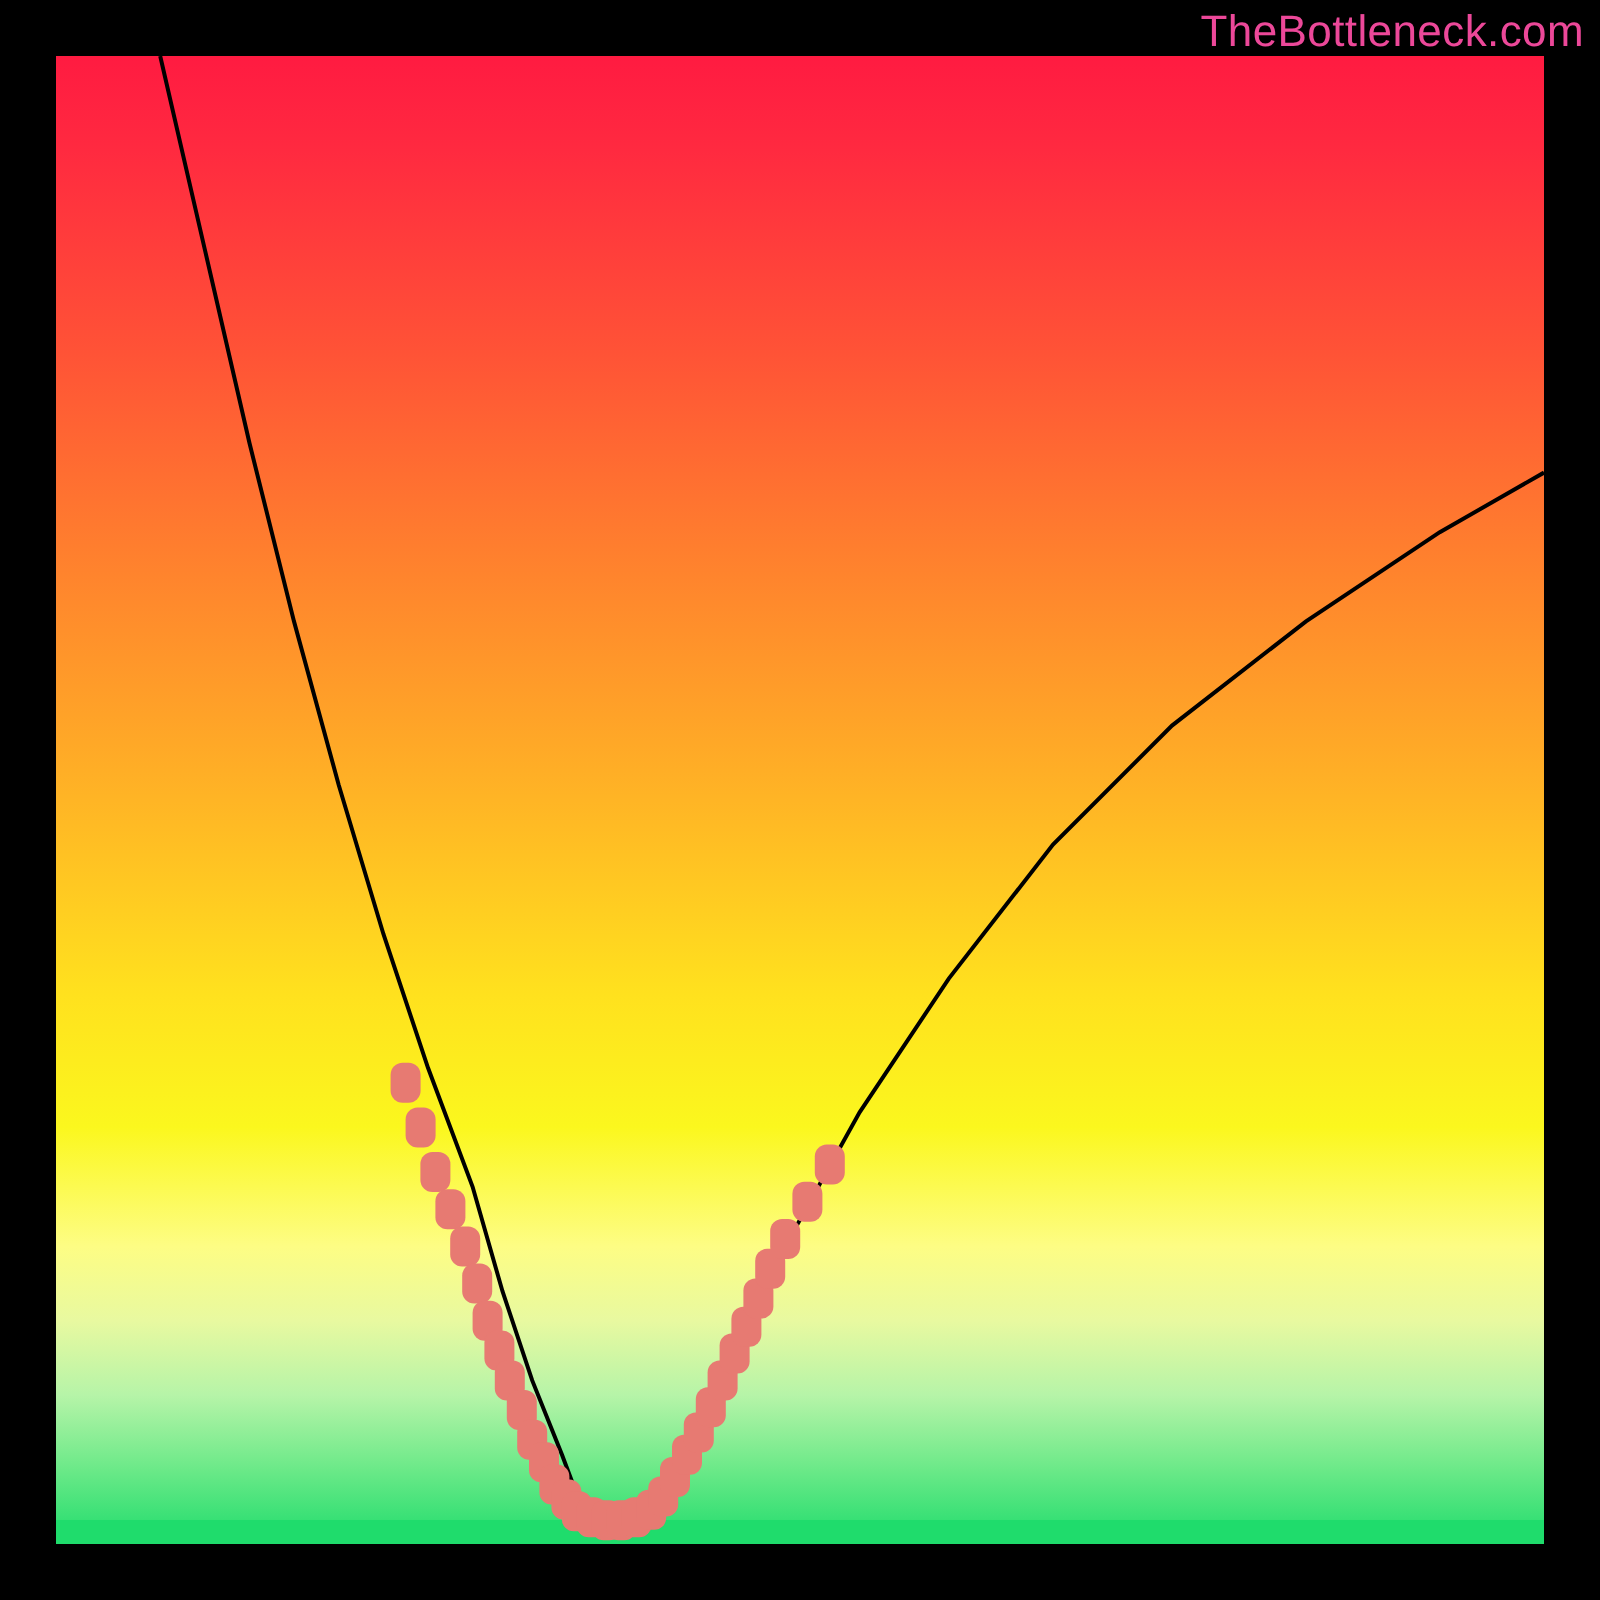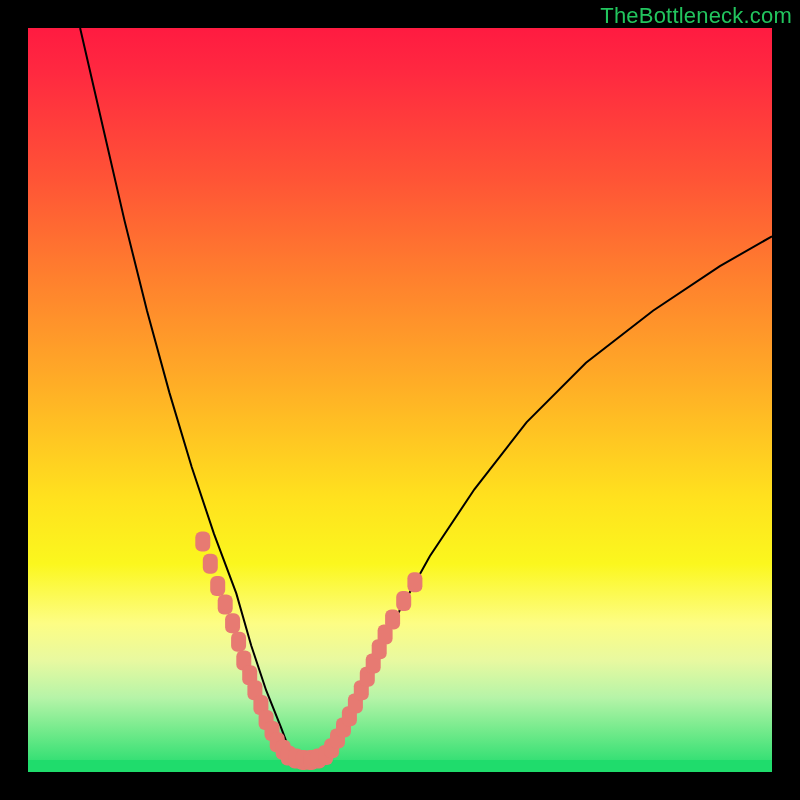--- a/index.html
+++ b/index.html
@@ -16,21 +16,21 @@
     left: 0;
     top: 0;
     width: 800px;
     height: 800px;
     background: #000;
   }
   .watermark {
     position: absolute;
     top: 3px;
     right: 8px;
-    color: #22c55e;
+    color: #ec4899;
     font-size: 22px;
     font-weight: 500;
     letter-spacing: 0.2px;
     z-index: 10;
     text-align: center;
   }
   .plot {
     position: absolute;
     left: 28px;
     top: 28px;

